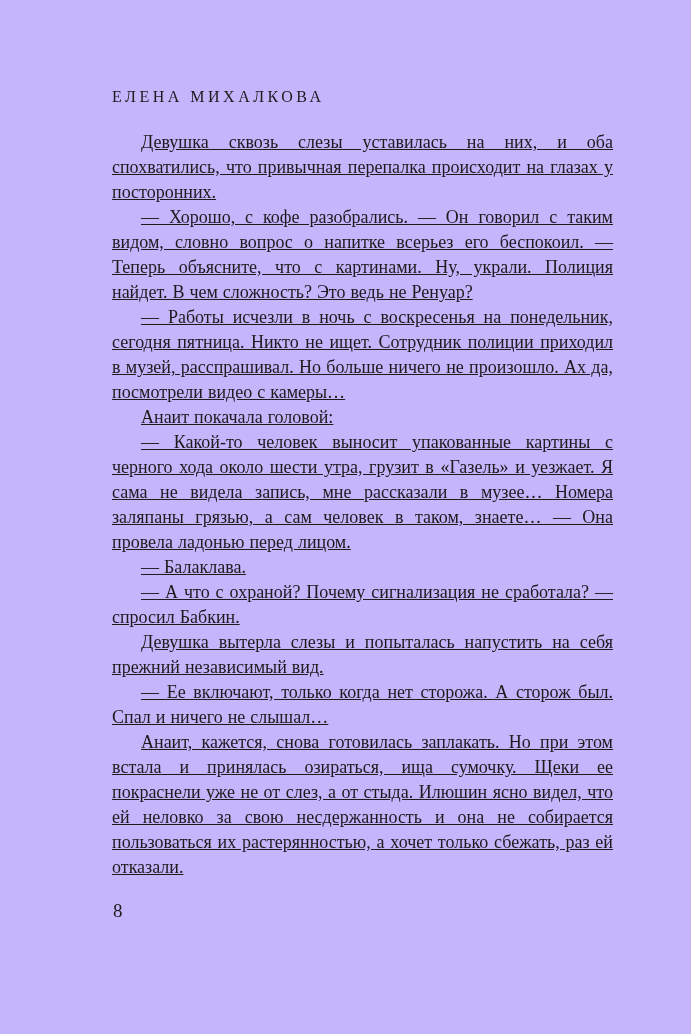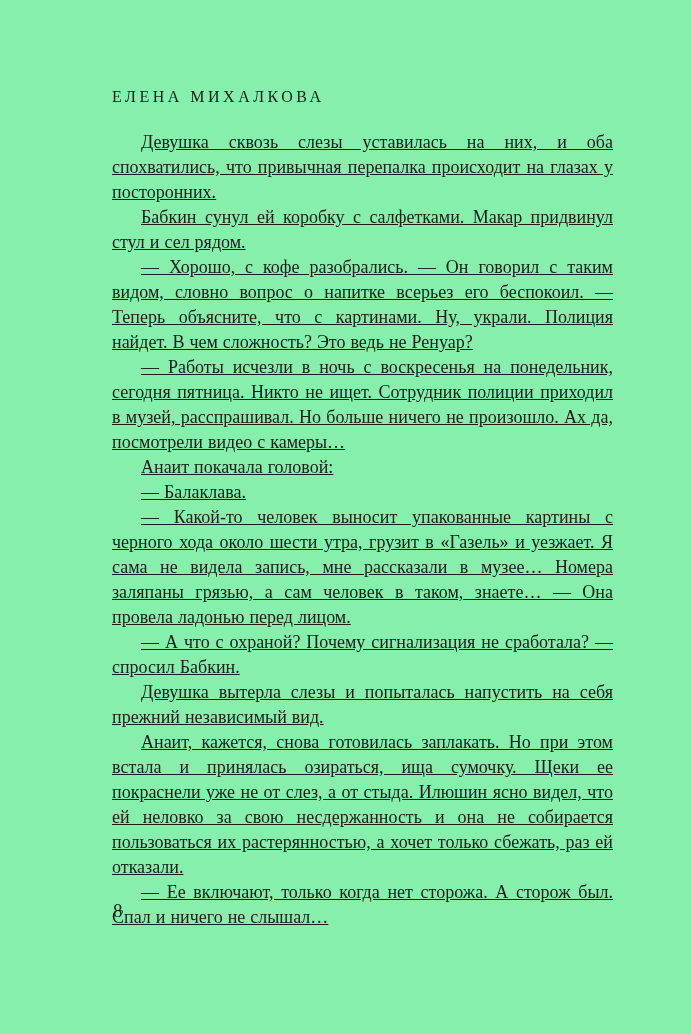--- a/index.html
+++ b/index.html
@@ -4,21 +4,21 @@
 <style>
   html, body {
     margin: 0;
     padding: 0;
     background: #ffffff;
   }
   .page {
     position: relative;
     width: 691px;
     height: 1034px;
-    background: #86efac;
+    background: #c4b5fd;
     box-sizing: border-box;
     font-family: "Liberation Serif", "DejaVu Serif", serif;
     color: #1c1c1c;
     overflow: hidden;
   }
   .text-block {
     position: absolute;
     left: 112px;
     top: 88px;
     width: 501px;
@@ -51,26 +51,25 @@
   }
 </style>
 </head>
 <body>
 
 <div class="page">
   <div class="text-block">
     <div class="running-header">ЕЛЕНА МИХАЛКОВА</div>
     <div class="body-text">
         <p lang="ru">Девушка сквозь слезы уставилась на них, и оба спохватились, что привычная перепалка происходит на глазах у посторонних.</p>
-        <p lang="ru">Бабкин сунул ей коробку с салфетками. Макар придвинул стул и сел рядом.</p>
         <p lang="ru">— Хорошо, с кофе разобрались. — Он говорил с таким видом, словно вопрос о напитке всерьез его беспокоил. — Теперь объясните, что с картинами. Ну, украли. Полиция найдет. В чем сложность? Это ведь не Ренуар?</p>
         <p lang="ru">— Работы исчезли в ночь с воскресенья на понедельник, сегодня пятница. Никто не ищет. Сотрудник полиции приходил в музей, расспрашивал. Но больше ничего не произошло. Ах да, посмотрели видео с камеры…</p>
         <p lang="ru">Анаит покачала головой:</p>
+        <p lang="ru">— Какой-то человек выносит упакованные картины с черного хода около шести утра, грузит в «Газель» и уезжает. Я сама не видела запись, мне рассказали в музее… Номера заляпаны грязью, а сам человек в таком, знаете… — Она провела ладонью перед лицом.</p>
         <p lang="ru">— Балаклава.</p>
-        <p lang="ru">— Какой-то человек выносит упакованные картины с черного хода около шести утра, грузит в «Газель» и уезжает. Я сама не видела запись, мне рассказали в музее… Номера заляпаны грязью, а сам человек в таком, знаете… — Она провела ладонью перед лицом.</p>
         <p lang="ru">— А что с охраной? Почему сигнализация не сработала? — спросил Бабкин.</p>
         <p lang="ru">Девушка вытерла слезы и попыталась напустить на себя прежний независимый вид.</p>
+        <p lang="ru">— Ее включают, только когда нет сторожа. А сторож был. Спал и ничего не слышал…</p>
         <p lang="ru">Анаит, кажется, снова готовилась заплакать. Но при этом встала и принялась озираться, ища сумочку. Щеки ее покраснели уже не от слез, а от стыда. Илюшин ясно видел, что ей неловко за свою несдержанность и она не собирается пользоваться их растерянностью, а хочет только сбежать, раз ей отказали.</p>
-        <p lang="ru">— Ее включают, только когда нет сторожа. А сторож был. Спал и ничего не слышал…</p>
       </div>
   </div>
   <div class="page-number">8</div>
 </div>
 
 </body></html>

